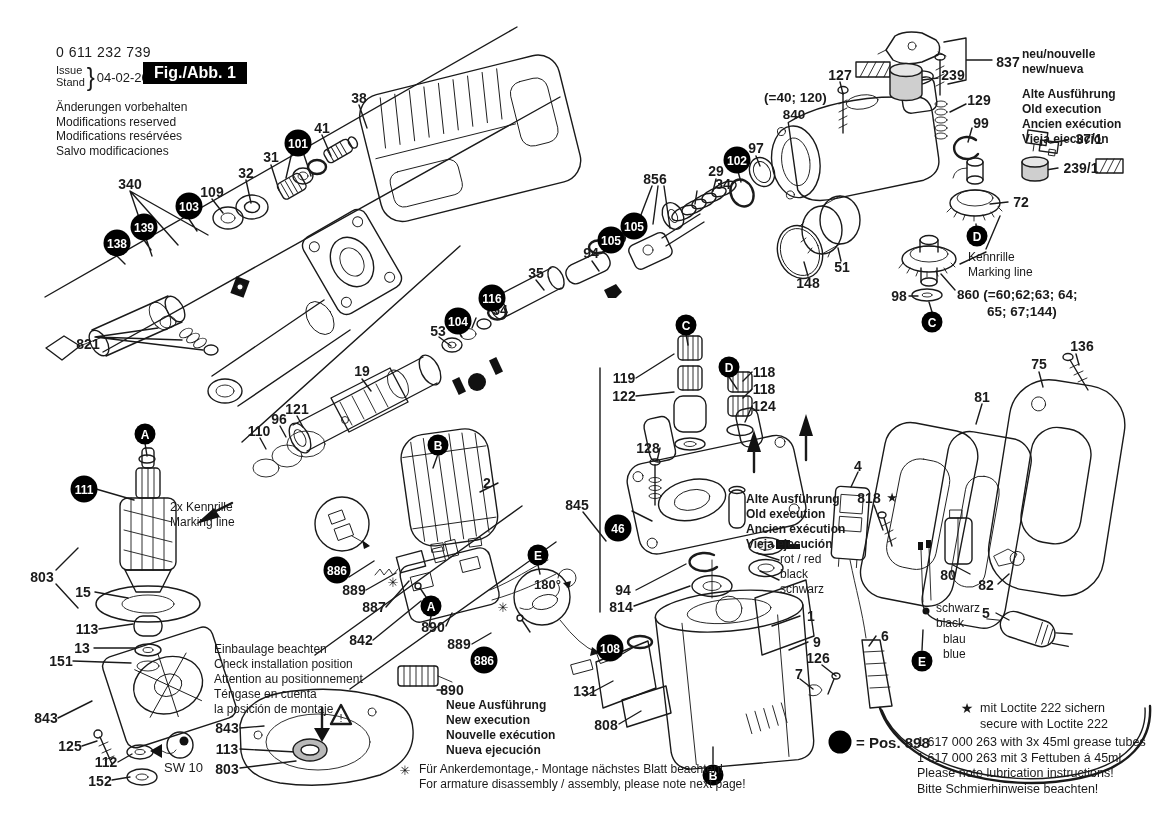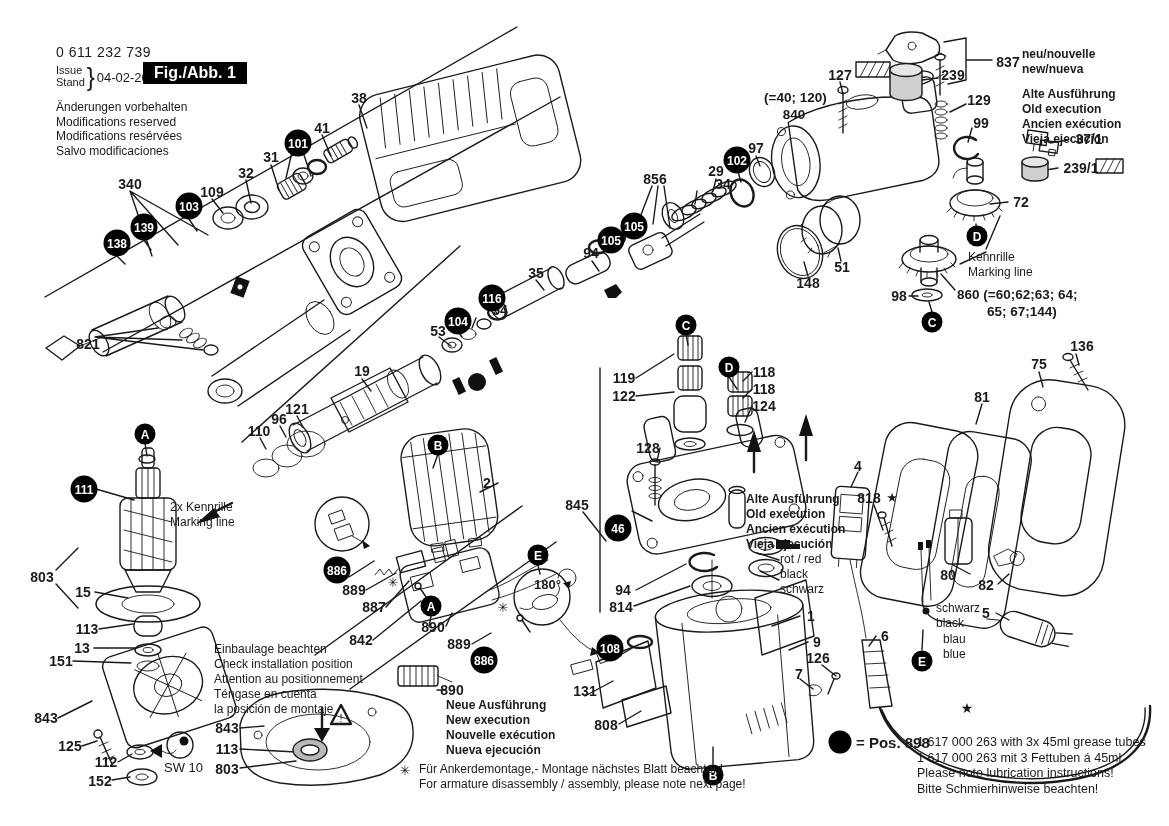--- a/index.html
+++ b/index.html
@@ -589,20 +589,22 @@
 Old execution
 Ancien exécution
 Vieja ejecución</div>
       <div class="note" style="left: 780px; top: 552px; font-size: 12px;">rot / red
 black
 schwarz</div>
       <div class="note" style="left: 936px; top: 601px; font-size: 12px;">schwarz
 black</div>
       <div class="note" style="left: 943px; top: 632px; font-size: 12px;">blau
 blue</div>
+      <div class="note" style="left: 980px; top: 701px; font-size: 12.5px;">mit Loctite 222 sichern
+secure with Loctite 222</div>
       <div class="note bold" style="left: 856px; top: 734px; font-size: 15px;">= Pos. 898</div>
       <div class="note" style="left: 917px; top: 735px; font-size: 12.5px;">1 617 000 263 with 3x 45ml grease tubes
 1 617 000 263 mit 3 Fettuben á 45ml
 Please note lubrication instructions!
 Bitte Schmierhinweise beachten!</div>
       <div class="note" style="left: 419px; top: 762px; font-size: 12px;">Für Ankerdemontage,- Montage nächstes Blatt beachten!
 For armature disassembly / assembly, please note next page!</div>
       <div class="note" style="left: 164px; top: 760px; font-size: 13px;">SW 10</div>
       <div class="note bold" style="left: 534px; top: 577px; font-size: 13px;">180°</div>
     </div>

